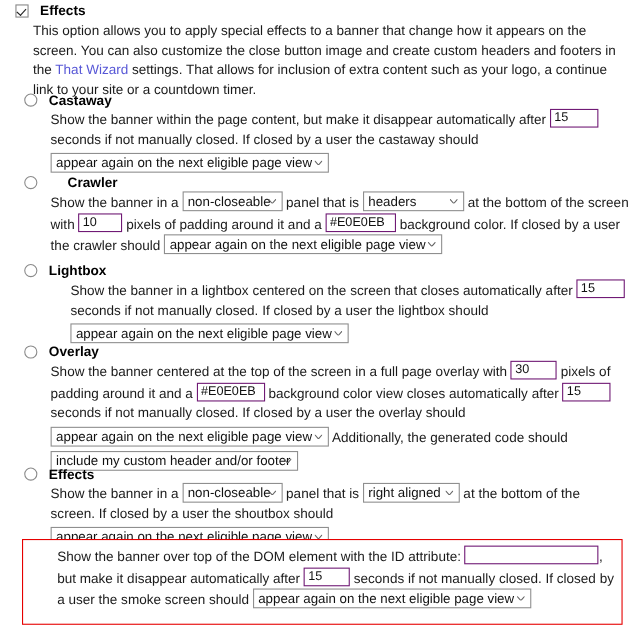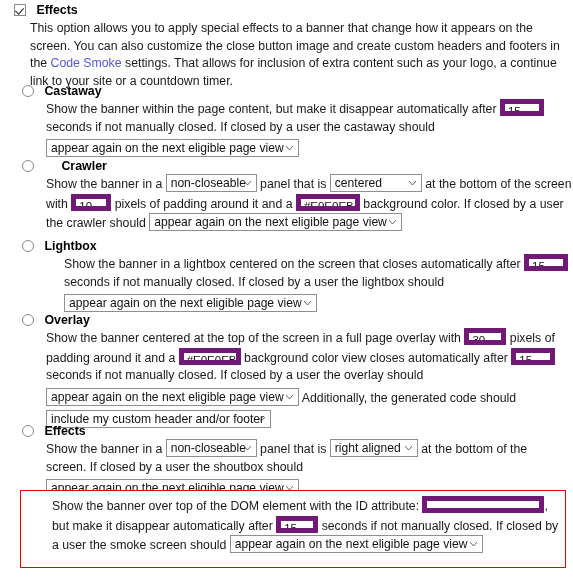--- a/index.html
+++ b/index.html
@@ -61,21 +61,21 @@
     position: absolute;
     left: 2.2px;
     top: 2.2px;
     width: 5.6px;
     height: 5.6px;
     border-radius: 50%;
     background: #1b1b1b;
   }
   .txtbox {
     display: inline-block;
-    border: 5px solid #701a75;
+    border: 1px solid #701a75;
     background: #fff;
     box-sizing: border-box;
     height: 17px;
     line-height: 15px;
     font-family: "Liberation Sans", sans-serif;
     font-size: 11.5px;
     color: #111;
     padding: 0 3px;
     vertical-align: -3px;
     white-space: nowrap;
@@ -135,21 +135,21 @@
 <div class="page">
 
   <div class="block" style="left:14px; top:3px; width:552px;">
     <div class="row">
       <span class="cb checked"></span>
       <span class="hdr" style="margin-left:7px;">Effects</span>
     </div>
   </div>
 
   <div class="block body-text" style="left:30px; top:20px; width:536px;">
-    <span>This option allows you to apply special effects to a banner that change how it appears on the screen. You can also customize the close button image and create custom headers and footers in the </span><a href="#" class="link">Code Smoke</a><span> settings. That allows for inclusion of extra content such as your logo, a continue link to your site or a countdown timer.</span>
+    <span>This option allows you to apply special effects to a banner that change how it appears on the screen. You can also customize the close button image and create custom headers and footers in the </span><a href="#" class="link">That Wizard</a><span> settings. That allows for inclusion of extra content such as your logo, a continue link to your site or a countdown timer.</span>
   </div>
 
   <div class="block" style="left:22px; top:84px; width:544px;">
     <div class="row">
       <span class="radio"></span>
       <span class="hdr" style="margin-left:7px;">Castaway</span>
     </div>
     <div class="body-text" style="margin-left:24px; margin-top:1px; width:520px;">
       <span>Show the banner within the page content, but make it disappear automatically after</span>
       <span class="txtbox" style="width:44px;">15</span>
@@ -169,21 +169,21 @@
       <span class="hdr" style="margin-left:24px;">Crawler</span>
     </div>
     <div class="body-text" style="margin-left:24px; margin-top:1px; width:528px;">
       <span>Show the banner in a</span>
       <span class="sel" style="width:91px;"><span>non-closeable</span><span class="arrow">
             <svg viewBox="0 0 7 4" width="7" height="4">
               <path d="M0 0 L3.5 4 L7 0" fill="none" stroke="#666" stroke-width="1"></path>
             </svg>
           </span></span>
       <span>panel that is</span>
-      <span class="sel" style="width:92px;"><span>centered</span><span class="arrow">
+      <span class="sel" style="width:92px;"><span>headers</span><span class="arrow">
             <svg viewBox="0 0 7 4" width="7" height="4">
               <path d="M0 0 L3.5 4 L7 0" fill="none" stroke="#666" stroke-width="1"></path>
             </svg>
           </span></span>
       <span>at the bottom of the screen with</span>
       <span class="txtbox" style="width:40px;">10</span>
       <span>pixels of padding around it and a</span>
       <span class="txtbox" style="width:64px;">#E0E0EB</span>
       <span>background color. If closed by a user the crawler should</span>
       <span class="sel" style="width:253px;"><span>appear again on the next eligible page view</span><span class="arrow">

